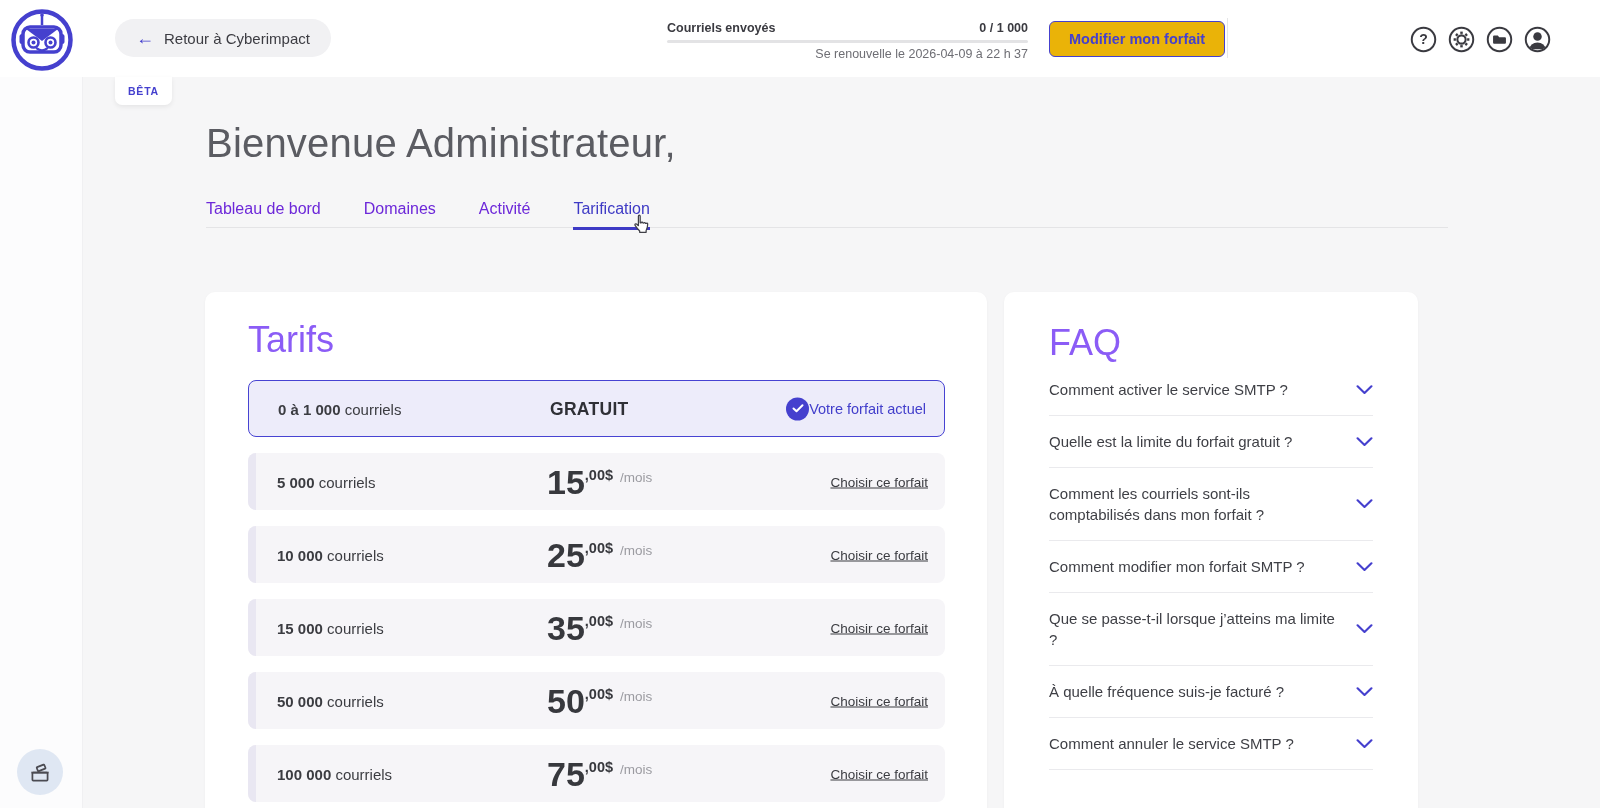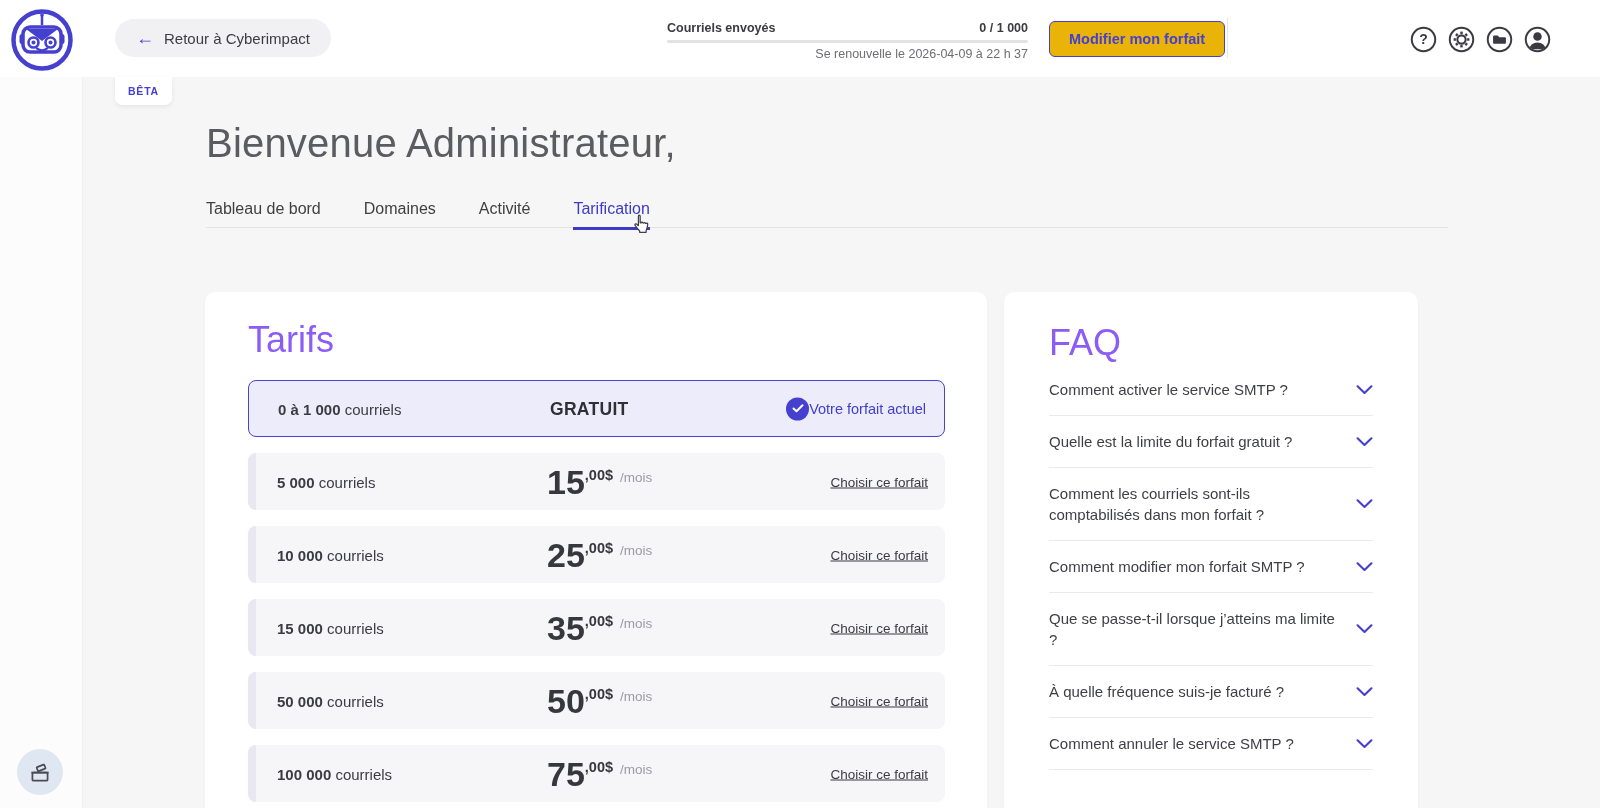--- a/index.html
+++ b/index.html
@@ -35,21 +35,21 @@
     background:#dfe7f3; border:none; display:flex; align-items:center; justify-content:center; cursor:pointer; }
 
   .beta-badge { position:absolute; left:115px; top:77px; width:57px; height:28px; background:#ffffff;
     border-radius:0 0 7px 7px; box-shadow:0 2px 5px rgba(0,0,0,0.07); display:flex; align-items:center;
     justify-content:center; font-size:10.5px; font-weight:bold; letter-spacing:0.8px; color:#4540ce; }
 
   
   .page-title { position:absolute; left:206px; top:121px; font-size:40px; font-weight:300; color:#5b5c62; letter-spacing:0.2px; }
 
   .tabs { position:absolute; left:206px; top:199px; display:flex; gap:43px; z-index:2; }
-  .tab { font-size:16px; color:#404040; line-height:20px; padding-bottom:8px; border-bottom:3px solid transparent; cursor:pointer; background:none; font-family:inherit; border-top:none;border-left:none;border-right:none; }
+  .tab { font-size:16px; color:#6d28d9; line-height:20px; padding-bottom:8px; border-bottom:3px solid transparent; cursor:pointer; background:none; font-family:inherit; border-top:none;border-left:none;border-right:none; }
   .tab.active { color:#3e3ac5; border-bottom-color:#3e3ac5; }
   .tabs-divider { position:absolute; left:206px; top:227px; width:1242px; height:1px; background:#e4e4e6; z-index:1; }
 
   .cursor-overlay { position:absolute; left:628px; top:212px; z-index:50; pointer-events:none; }
 
   
   .card { position:absolute; top:292px; background:#ffffff; border-radius:10px; box-shadow:0 1px 3px rgba(0,0,0,0.04); }
   .tarifs-card { left:205px; width:782px; height:540px; }
   .faq-card { left:1004px; width:414px; height:540px; padding:30px 45px 0 45px; }
   .card-heading { font-size:36px; font-weight:400; color:#8b5cf6; }

